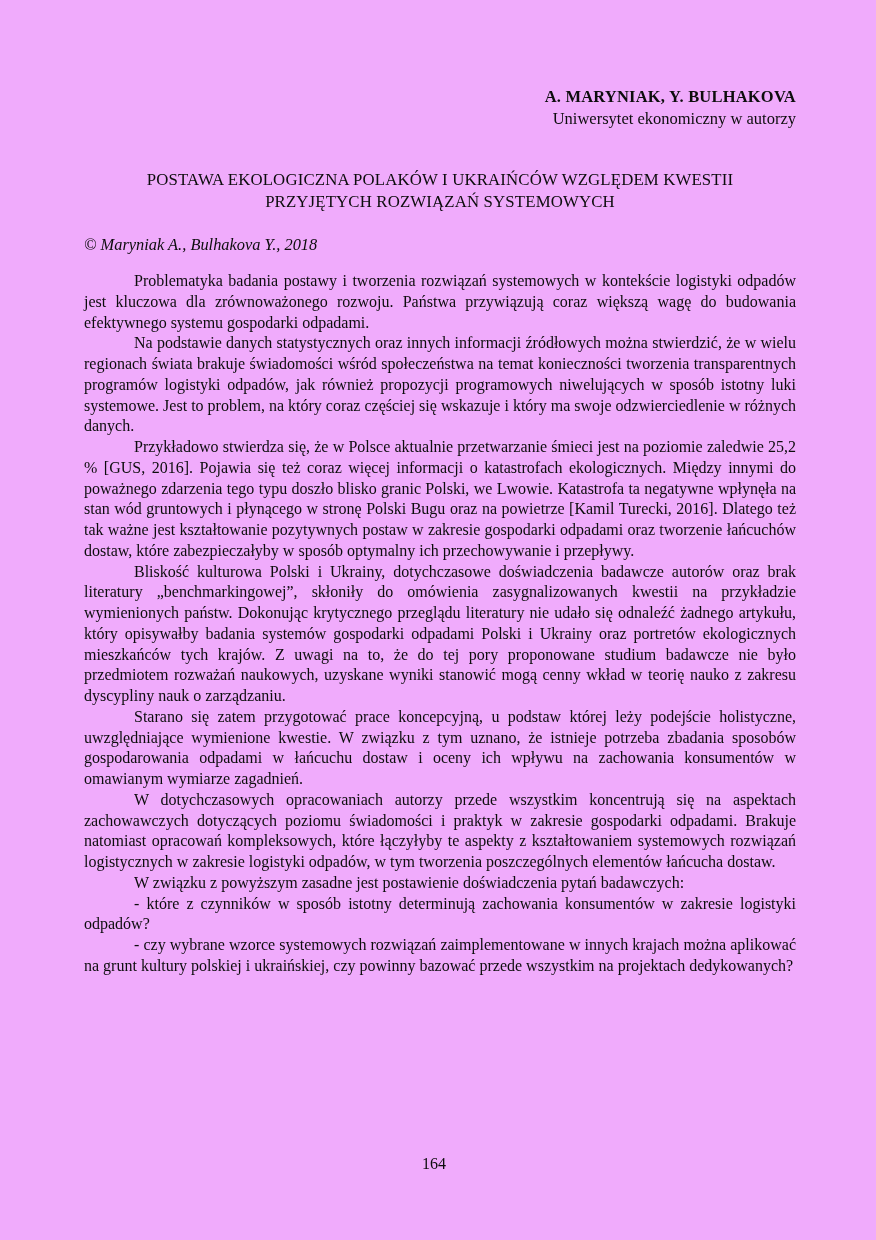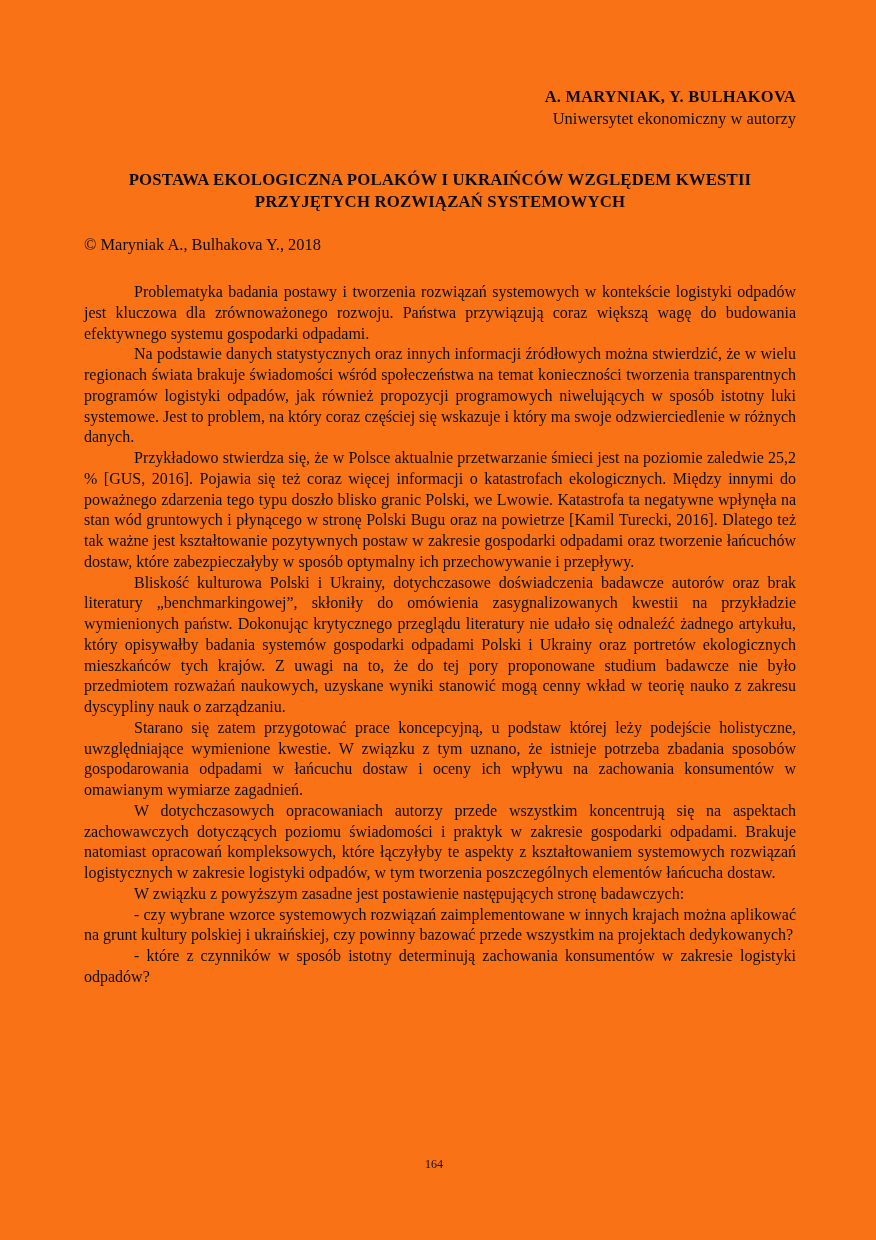--- a/index.html
+++ b/index.html
@@ -5,21 +5,21 @@
   html, body {
     margin: 0;
     padding: 0;
     background: #e8e8e8;
   }
   .page {
     position: relative;
     width: 876px;
     height: 1240px;
     margin: 0 auto;
-    background: #f97316;
+    background: #f0abfc;
     box-sizing: border-box;
     padding: 86px 80px 0 84px;
     font-family: "Liberation Serif", "DejaVu Serif", serif;
     color: #0d0d0d;
     overflow: hidden;
   }
   .header-block {
     text-align: right;
     font-size: 16.5px;
     line-height: 21.5px;
@@ -27,48 +27,49 @@
   .header-authors {
     font-weight: bold;
     letter-spacing: 0.2px;
   }
   .header-affiliation {
     font-weight: normal;
   }
   .paper-title {
     margin-top: 40px;
     text-align: center;
-    font-weight: bold;
+    font-weight: normal;
     font-size: 16.8px;
     line-height: 21.6px;
     letter-spacing: 0.15px;
   }
   .copyright-line {
     margin-top: 22px;
+    font-style: italic;
     font-size: 16.4px;
     line-height: 21px;
   }
   .body-text {
-    margin-top: 27px;
+    margin-top: 16px;
     font-size: 16px;
     line-height: 20.75px;
     text-align: justify;
   }
   .body-text p {
     margin: 0;
     padding: 0;
     text-indent: 50px;
   }
   .page-number {
     position: absolute;
     left: 0;
     right: 8px;
     bottom: 66px;
     text-align: center;
-    font-size: 12px;
+    font-size: 16px;
     line-height: 20px;
   }
 </style>
 </head>
 <body>
 
 <div class="page">
 
   <div class="header-block">
     <div class="header-authors">A. MARYNIAK, Y. BULHAKOVA</div>
@@ -82,20 +83,20 @@
 
   <div class="copyright-line">© Maryniak A., Bulhakova Y., 2018</div>
 
   <div class="body-text">
     <p>Problematyka badania postawy i tworzenia rozwiązań systemowych w kontekście logistyki odpadów jest kluczowa dla zrównoważonego rozwoju. Państwa przywiązują coraz większą wagę do budowania efektywnego systemu gospodarki odpadami.</p>
     <p>Na podstawie danych statystycznych oraz innych informacji źródłowych można stwierdzić, że w wielu regionach świata brakuje świadomości wśród społeczeństwa na temat konieczności tworzenia transparentnych programów logistyki odpadów, jak również propozycji programowych niwelujących w sposób istotny luki systemowe. Jest to problem, na który coraz częściej się wskazuje i który ma swoje odzwierciedlenie w różnych danych.</p>
     <p>Przykładowo stwierdza się, że w Polsce aktualnie przetwarzanie śmieci jest na poziomie zaledwie 25,2 % [GUS, 2016]. Pojawia się też coraz więcej informacji o katastrofach ekologicznych. Między innymi do poważnego zdarzenia tego typu doszło blisko granic Polski, we Lwowie. Katastrofa ta negatywne wpłynęła na stan wód gruntowych i płynącego w stronę Polski Bugu oraz na powietrze [Kamil Turecki, 2016]. Dlatego też tak ważne jest kształtowanie pozytywnych postaw w zakresie gospodarki odpadami oraz tworzenie łańcuchów dostaw, które zabezpieczałyby w sposób optymalny ich przechowywanie i przepływy.</p>
     <p>Bliskość kulturowa Polski i Ukrainy, dotychczasowe doświadczenia badawcze autorów oraz brak literatury „benchmarkingowej”, skłoniły do omówienia zasygnalizowanych kwestii na przykładzie wymienionych państw. Dokonując krytycznego przeglądu literatury nie udało się odnaleźć żadnego artykułu, który opisywałby badania systemów gospodarki odpadami Polski i Ukrainy oraz portretów ekologicznych mieszkańców tych krajów. Z uwagi na to, że do tej pory proponowane studium badawcze nie było przedmiotem rozważań naukowych, uzyskane wyniki stanowić mogą cenny wkład w teorię nauko z zakresu dyscypliny nauk o zarządzaniu.</p>
     <p>Starano się zatem przygotować prace koncepcyjną, u podstaw której leży podejście holistyczne, uwzględniające wymienione kwestie. W związku z tym uznano, że istnieje potrzeba zbadania sposobów gospodarowania odpadami w łańcuchu dostaw i oceny ich wpływu na zachowania konsumentów w omawianym wymiarze zagadnień.</p>
     <p>W dotychczasowych opracowaniach autorzy przede wszystkim koncentrują się na aspektach zachowawczych dotyczących poziomu świadomości i praktyk w zakresie gospodarki odpadami. Brakuje natomiast opracowań kompleksowych, które łączyłyby te aspekty z kształtowaniem systemowych rozwiązań logistycznych w zakresie logistyki odpadów, w tym tworzenia poszczególnych elementów łańcucha dostaw.</p>
-    <p>W związku z powyższym zasadne jest postawienie następujących stronę badawczych:</p>
+    <p>W związku z powyższym zasadne jest postawienie doświadczenia pytań badawczych:</p>
+    <p>- które z czynników w sposób istotny determinują zachowania konsumentów w zakresie logistyki odpadów?</p>
     <p>- czy wybrane wzorce systemowych rozwiązań zaimplementowane w innych krajach można aplikować na grunt kultury polskiej i ukraińskiej, czy powinny bazować przede wszystkim na projektach dedykowanych?</p>
-    <p>- które z czynników w sposób istotny determinują zachowania konsumentów w zakresie logistyki odpadów?</p>
   </div>
 
   <div class="page-number">164</div>
 
 </div>
 
 </body></html>

